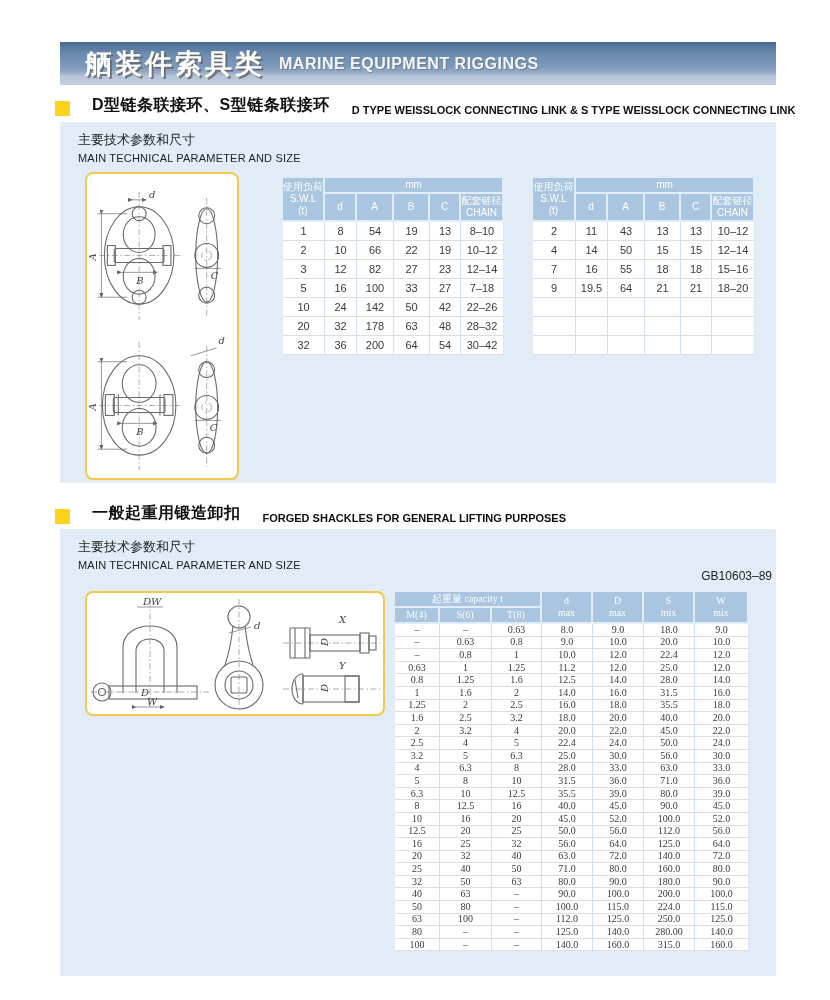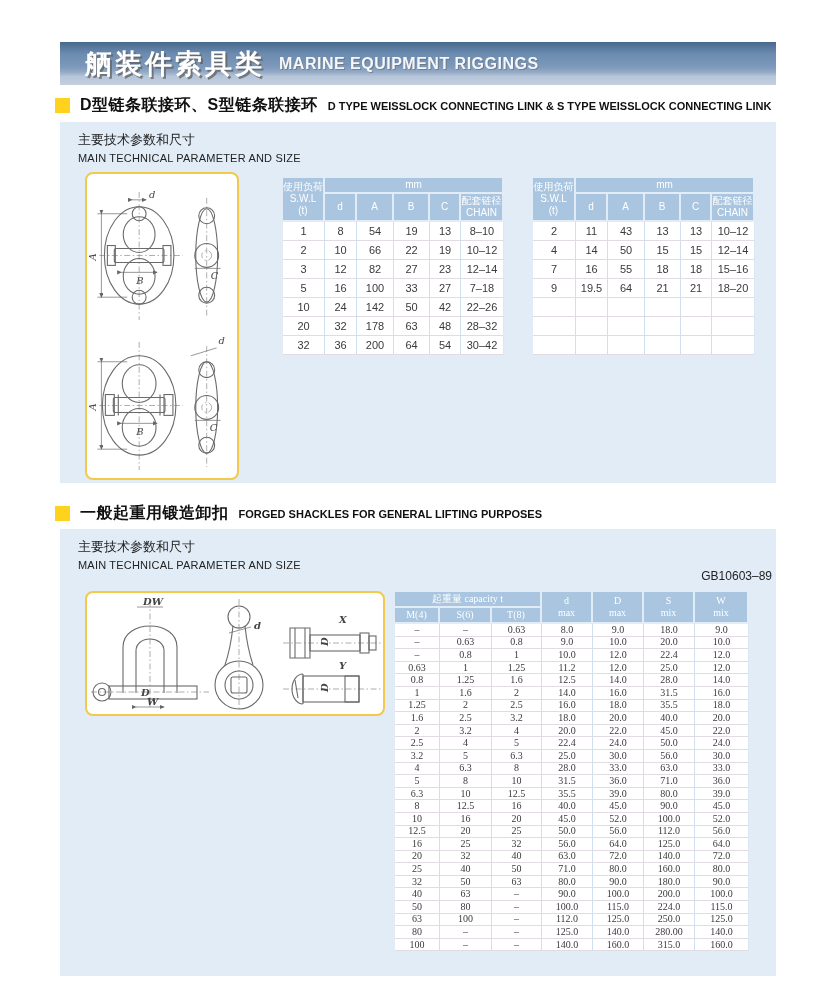--- a/index.html
+++ b/index.html
@@ -9,39 +9,39 @@
   
   .banner { position:absolute; left:60px; top:42px; width:716px; height:43px;
     background:linear-gradient(180deg,#49688e 0%,#6c8cb0 28%,#7d99bb 58%,#93aac6 70%,#b6c5d8 80%,#c4d0e0 100%);
     display:flex; align-items:center; padding-left:25px; box-sizing:border-box; }
   .banner-zh { color:#fff; font-size:27px; font-weight:bold; letter-spacing:3px;
     text-shadow:2px 2px 0 rgba(96,96,96,.75); white-space:nowrap; }
   .banner-en { color:#f4f7fa; font-size:16px; font-weight:bold; margin-left:14px;
     letter-spacing:.5px; text-shadow:1px 1px 0 rgba(96,96,96,.5); white-space:nowrap; }
 
   
-  .sec-head { position:absolute; left:55px; display:flex; align-items:center; gap:10px; white-space:nowrap; }
+  .sec-head { position:absolute; left:55px; display:flex; align-items:flex-end; gap:22px; white-space:nowrap; }
   #sec1 { top:95px; } #sec2 { top:503px; }
   .bullet { width:15px; height:15px; background:#ffd21e; flex:0 0 auto; }
   .sec-zh { font-size:16px; font-weight:bold; color:#101010; letter-spacing:.5px; }
   .sec-en { font-size:11px; font-weight:bold; color:#101010; letter-spacing:0; }
 
   
   .panel { position:absolute; left:60px; width:716px; background:#e2ecf7; }
   .panel1 { top:122px; height:361px; }
   .panel2 { top:529px; height:447px; }
   .subtitle { position:absolute; left:18px; top:9px; color:#222; }
   .subtitle .zh { font-size:13px; }
   .subtitle .en { font-size:11px; margin-top:3px; letter-spacing:.2px; }
   .standard { position:absolute; right:4px; top:40px; font-size:12px; color:#222; }
 
   
   .draw-box { position:absolute; background:#ffffff; border:2px solid #f2c94c; border-radius:8px; box-sizing:border-box; }
   .box1 { left:25px; top:50px; width:154px; height:308px; display:flex; flex-direction:column; align-items:center; justify-content:space-between; padding:2px 0; }
-  .box2 { left:25px; top:62px; width:300px; height:125px; display:flex; align-items:center; justify-content:center;font-weight:bold; }
+  .box2 { left:25px; top:62px; width:300px; height:125px; display:flex; align-items:center; justify-content:center; }
   svg .ln { stroke:#6a6a6a; stroke-width:1.1; fill:none; }
   svg .cl { stroke:#8a8a8a; stroke-width:.7; fill:none; stroke-dasharray:6 2.5 1.5 2.5; }
   svg .dm { stroke:#6a6a6a; stroke-width:.7; fill:none; }
   svg text { font-family:"DejaVu Serif","Liberation Serif",serif; font-style:italic; font-size:10px; fill:#444; }
 
   
   table.ptable { position:absolute; border-collapse:separate; border-spacing:0; table-layout:fixed; }
   .ptable th { background:#a9c5df; color:#ffffff; font-weight:normal; font-size:10px; line-height:1.2;
     padding:1px 0; border-right:2px solid #e2ecf7; border-bottom:2px solid #e2ecf7; text-align:center; vertical-align:middle;margin-top:48px; }
   .ptable td { background:#ffffff; font-size:11px; color:#3a3a3a; text-align:center; vertical-align:middle;

